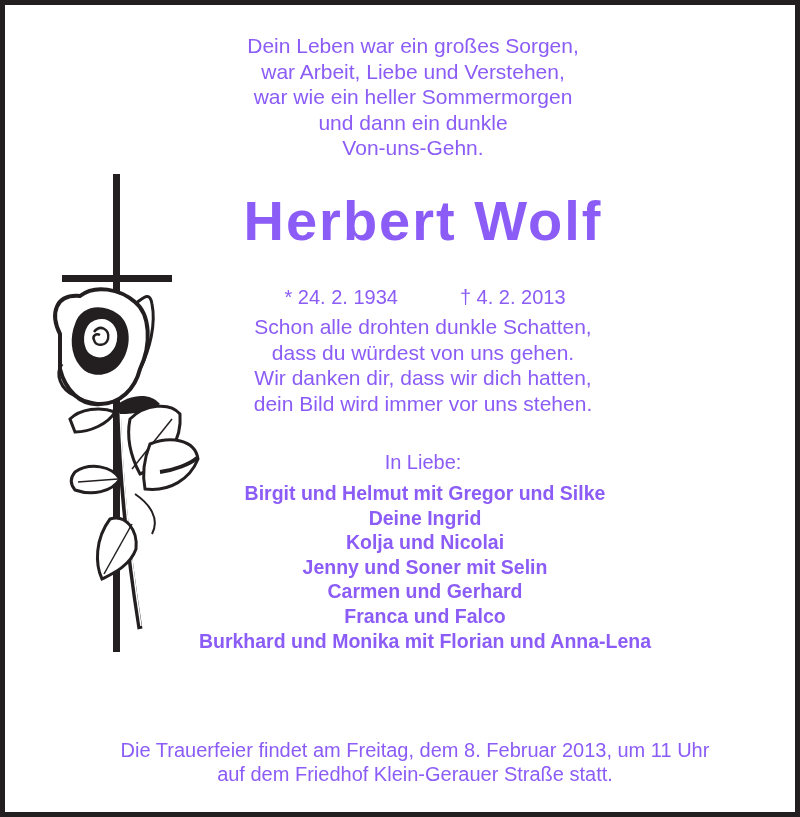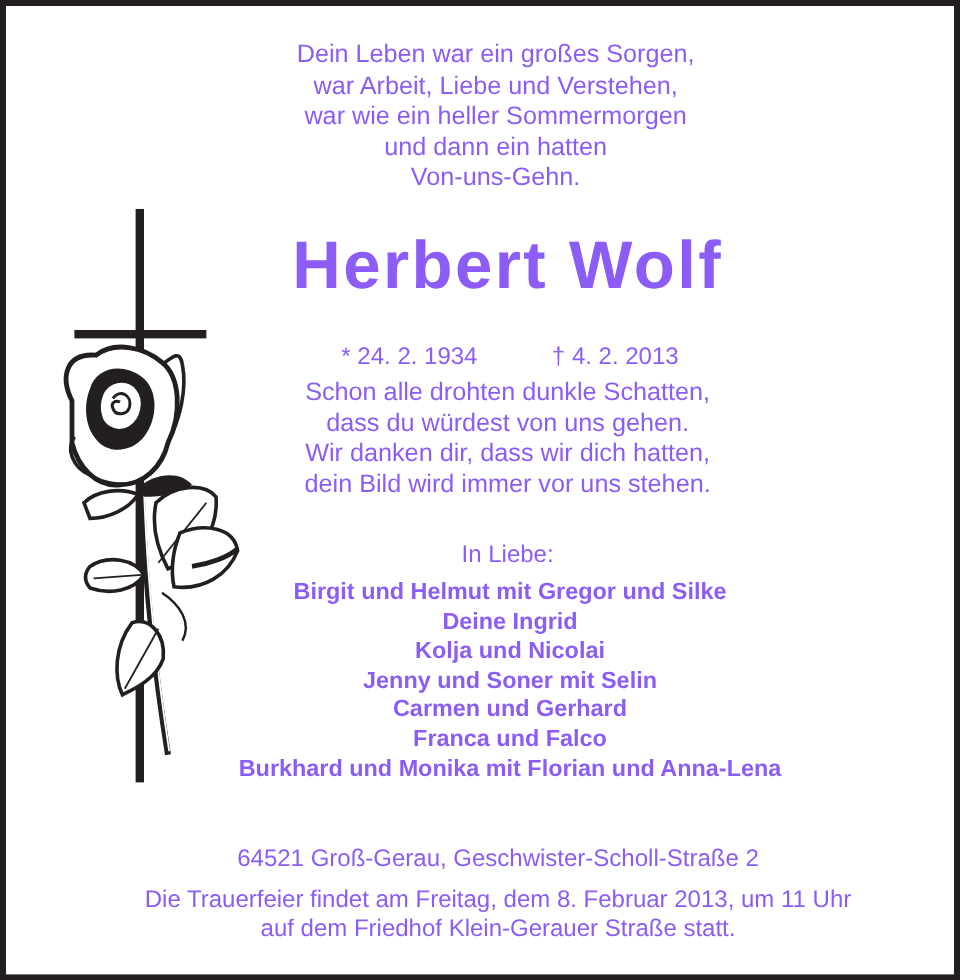--- a/index.html
+++ b/index.html
@@ -89,21 +89,21 @@
   </style>
 </head>
 <body>
 
 <div class="frame">
 
   <div class="txt poem">
     <div>Dein Leben war ein großes Sorgen,</div>
     <div>war Arbeit, Liebe und Verstehen,</div>
     <div>war wie ein heller Sommermorgen</div>
-    <div>und dann ein hatten</div>
+    <div>und dann ein dunkle</div>
     <div>Von-uns-Gehn.</div>
   </div>
 
   <svg class="emblem" viewBox="0 0 170 480" xmlns="http://www.w3.org/2000/svg">
 
     <rect x="73" y="0" width="7" height="478" fill="#231f20"></rect>
     <rect x="22" y="101" width="110" height="7" fill="#231f20"></rect>
 
     <path d="M78 230 C 80 300, 88 380, 100 455" stroke="#231f20" stroke-width="5" fill="none"></path>
     <path d="M80 232 C 82 300, 90 380, 101 452" stroke="#ffffff" stroke-width="1.5" fill="none"></path>
@@ -148,20 +148,19 @@
   <div class="txt family">
     <div>Birgit und Helmut mit Gregor und Silke</div>
     <div>Deine Ingrid</div>
     <div>Kolja und Nicolai</div>
     <div>Jenny und Soner mit Selin</div>
     <div>Carmen und Gerhard</div>
     <div>Franca und Falco</div>
     <div>Burkhard und Monika mit Florian und Anna-Lena</div>
   </div>
 
-  <div class="txt address">64521 Groß-Gerau, Geschwister-Scholl-Straße 2</div>
 
   <div class="txt service">
     <div>Die Trauerfeier findet am Freitag, dem 8. Februar 2013, um 11 Uhr</div>
     <div>auf dem Friedhof Klein-Gerauer Straße statt.</div>
   </div>
 
 </div>
 
 </body></html>

